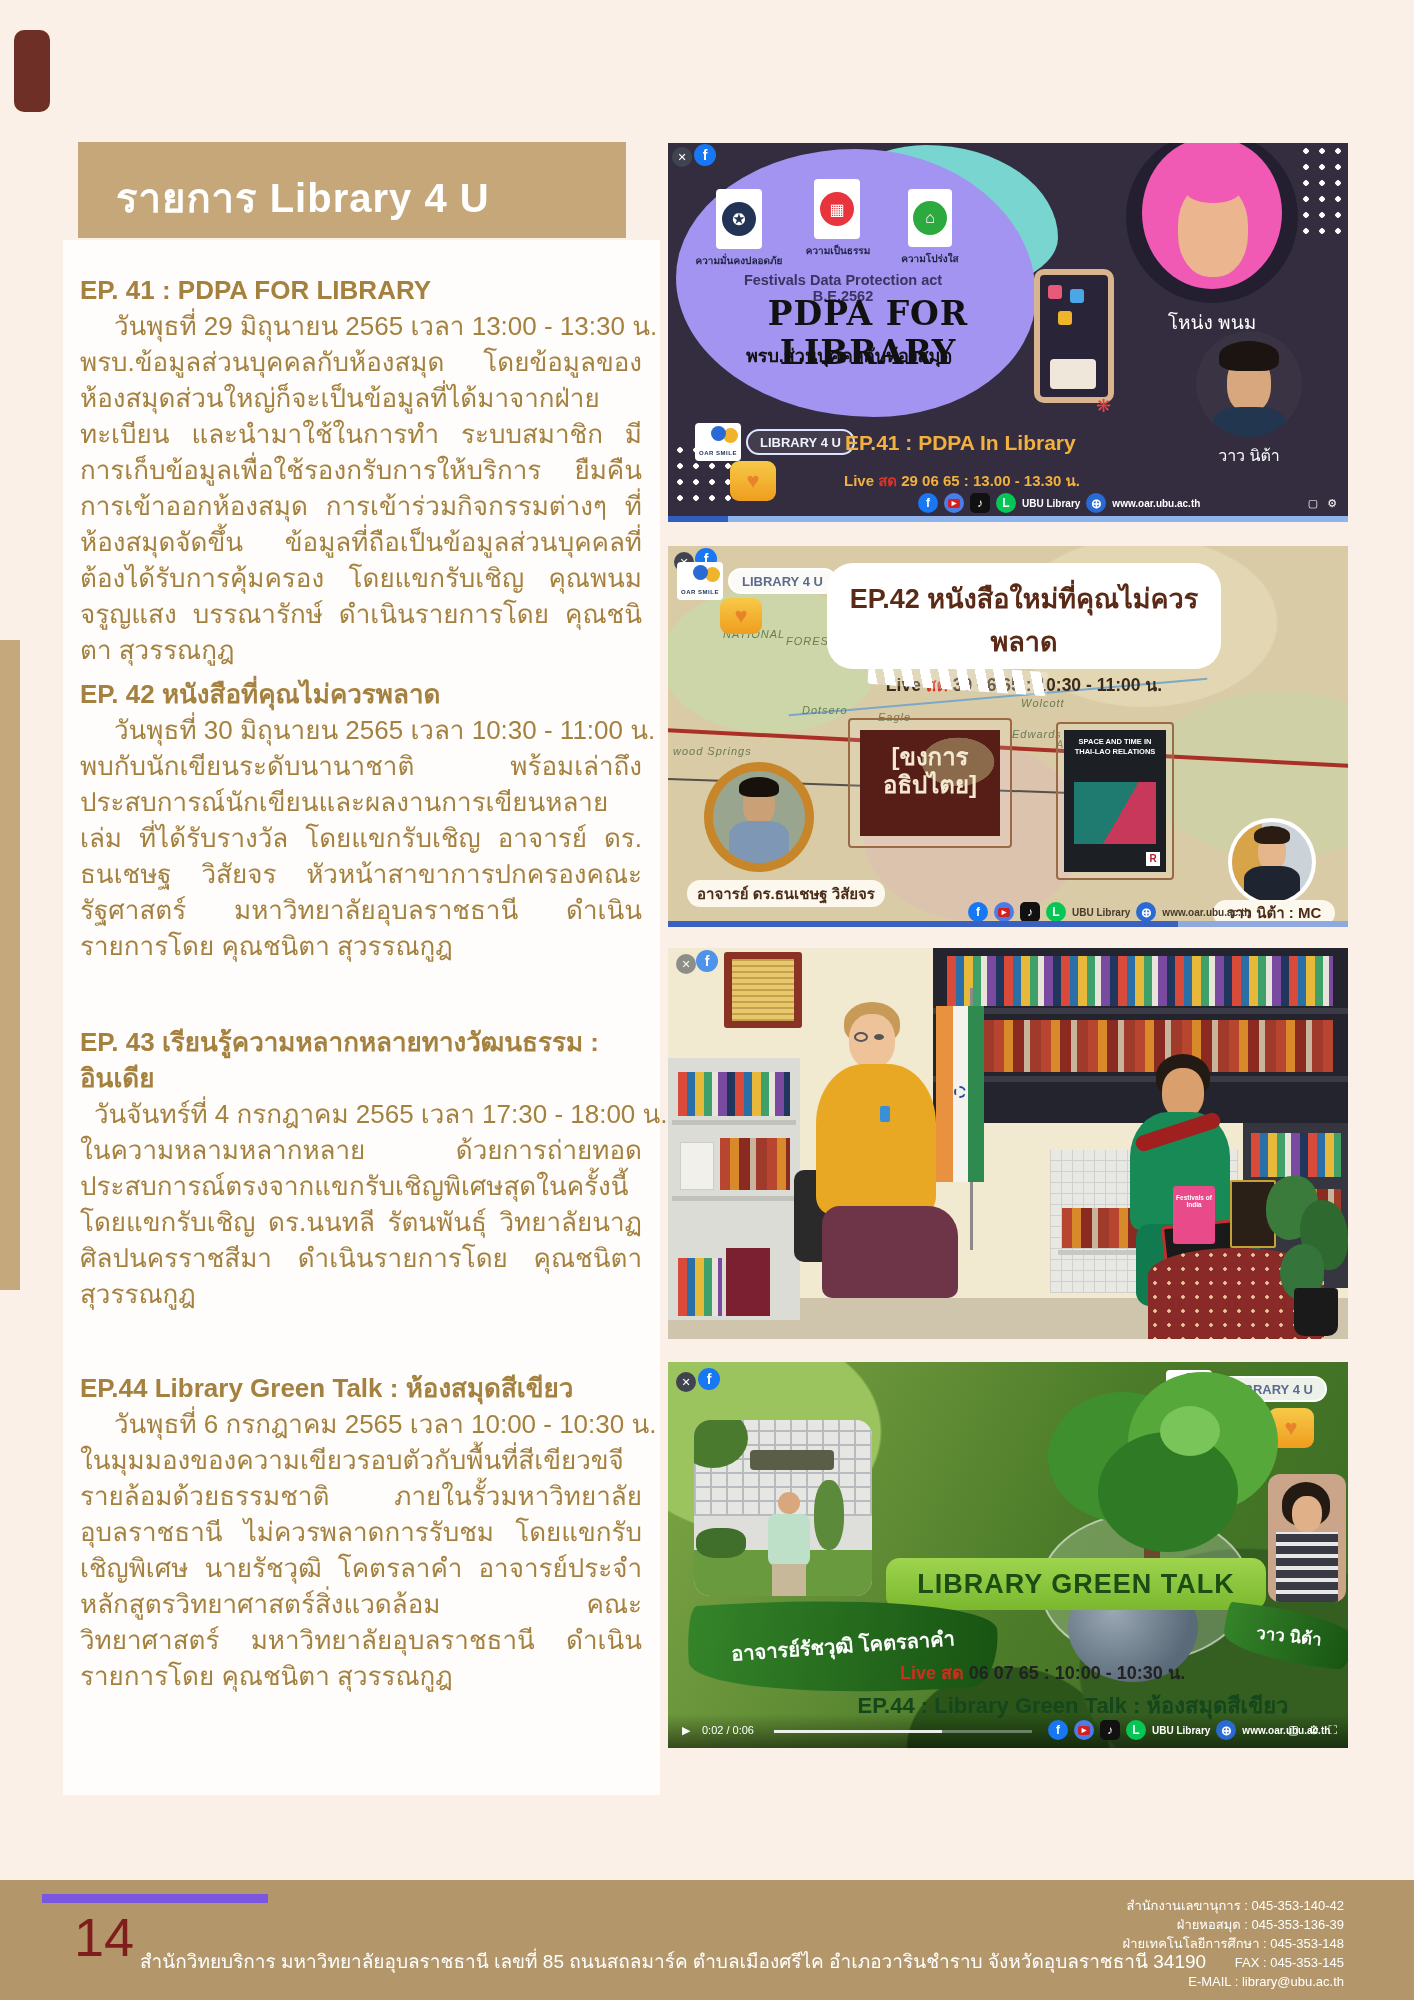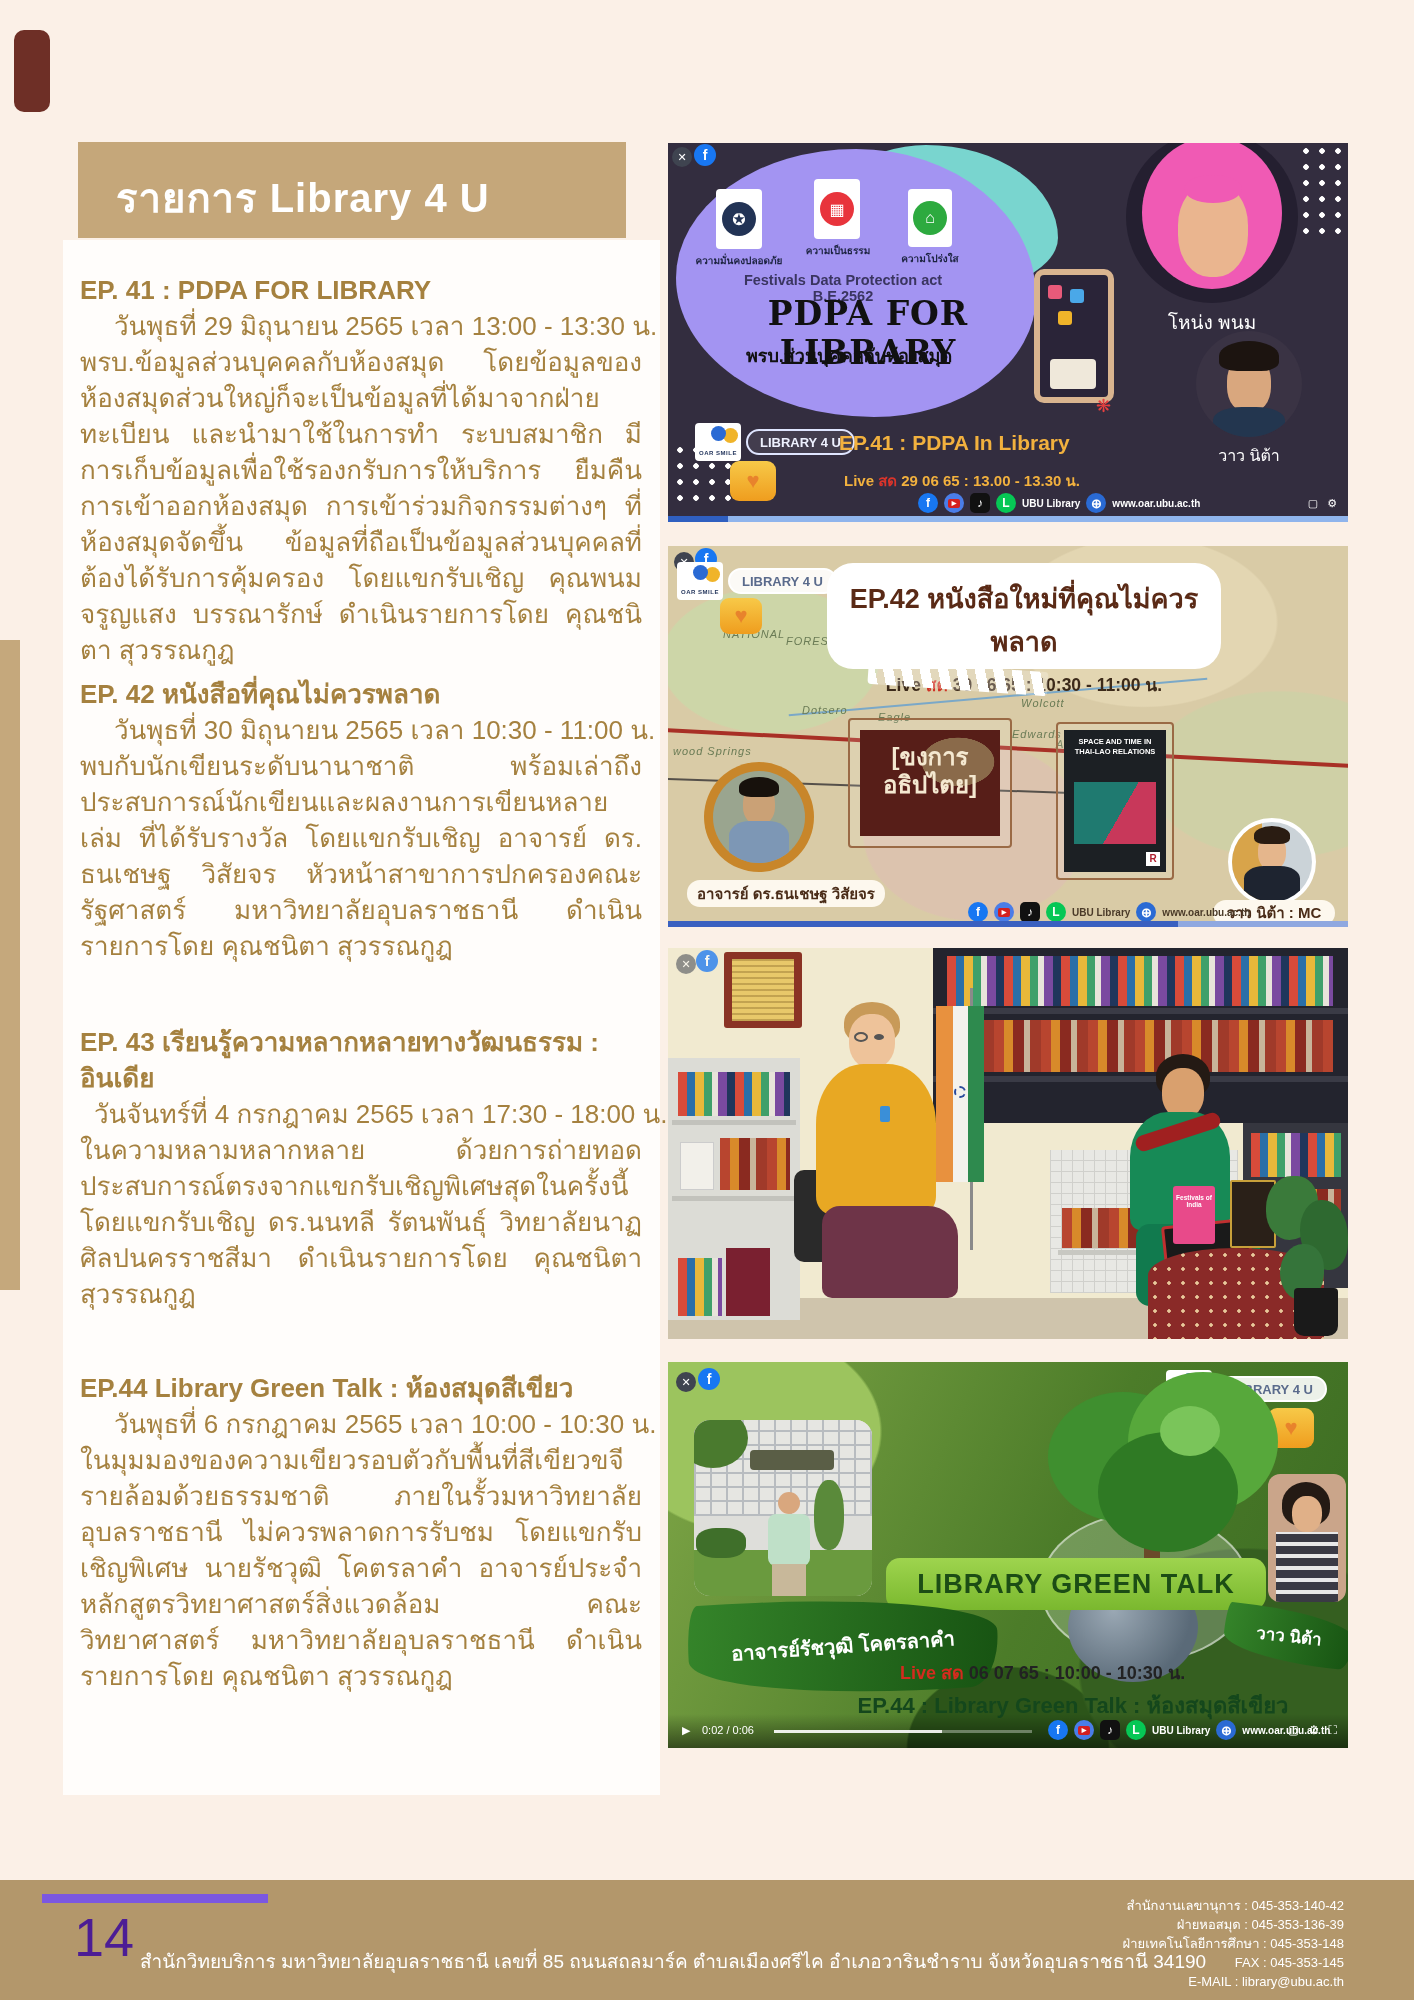--- a/index.html
+++ b/index.html
@@ -101,21 +101,21 @@
       justify-content:center;color:#1c4d15;font-weight:900;font-size:27px;letter-spacing:1px;}
   .t4-live{font-size:18px;font-weight:bold;color:#222;white-space:nowrap;}
   .t4-live .red{color:#d42b1e;}
   .t4-ep{font-size:22px;font-weight:800;color:#14471c;text-align:center;white-space:nowrap;}
   .ctrl{position:absolute;left:0;bottom:0;width:100%;height:34px;background:linear-gradient(transparent,rgba(0,0,0,.5));}
   .ctrl .time{color:#fff;font-size:11px;}
 
   
   .footer{left:0;top:1880px;width:1414px;height:120px;background:#b3976b;}
   .f-bar{position:absolute;left:42px;top:14px;width:226px;height:9px;background:#7b57e0;}
-  .f-num{position:absolute;left:74px;top:26px;color:#4c1d95;font-size:54px;font-weight:400;text-align:center;}
+  .f-num{position:absolute;left:74px;top:26px;color:#7f1d1d;font-size:54px;font-weight:400;text-align:center;}
   .f-addr{position:absolute;left:140px;top:66px;color:#fff;font-size:19px;white-space:nowrap;}
   .f-contacts{position:absolute;right:70px;top:16px;color:#fff;font-size:13px;line-height:19px;text-align:right;}
 </style>
 </head>
 <body>
 
 <div class="page">
 
   <div class="abs corner-bar"></div>
   <div class="abs left-strip"></div>
@@ -195,21 +195,21 @@
     </div>
     <div class="abs glabel" style="left:518px;top:300px;width:126px;font-size:16px;">วาว นิต้า</div>
 
     <div class="abs logo-box" style="left:27px;top:280px;">
       <span class="lb-dots"></span>
       <span class="lb-txt">OAR SMILE</span>
     </div>
     <div class="abs brand-pill" style="left:78px;top:286px;">LIBRARY 4 U</div>
     <div class="abs heart-logo" style="left:62px;top:318px;">♥</div>
 
-    <div class="abs t1-ep" style="left:171px;top:288px;">EP.41 : PDPA In Library</div>
+    <div class="abs t1-ep" style="left:177px;top:288px;">EP.41 : PDPA In Library</div>
     <div class="abs live-line" style="left:176px;top:326px;color:#f2b13e;">
       <span>Live</span>
       <span class="red">สด</span>
       <span>29 06 65 : 13.00 - 13.30 น.</span>
     </div>
 
     <div class="abs social-row" style="left:250px;top:350px;">
       <span class="si fb">f</span>
       <span class="si yt">
           <i>▶</i>

